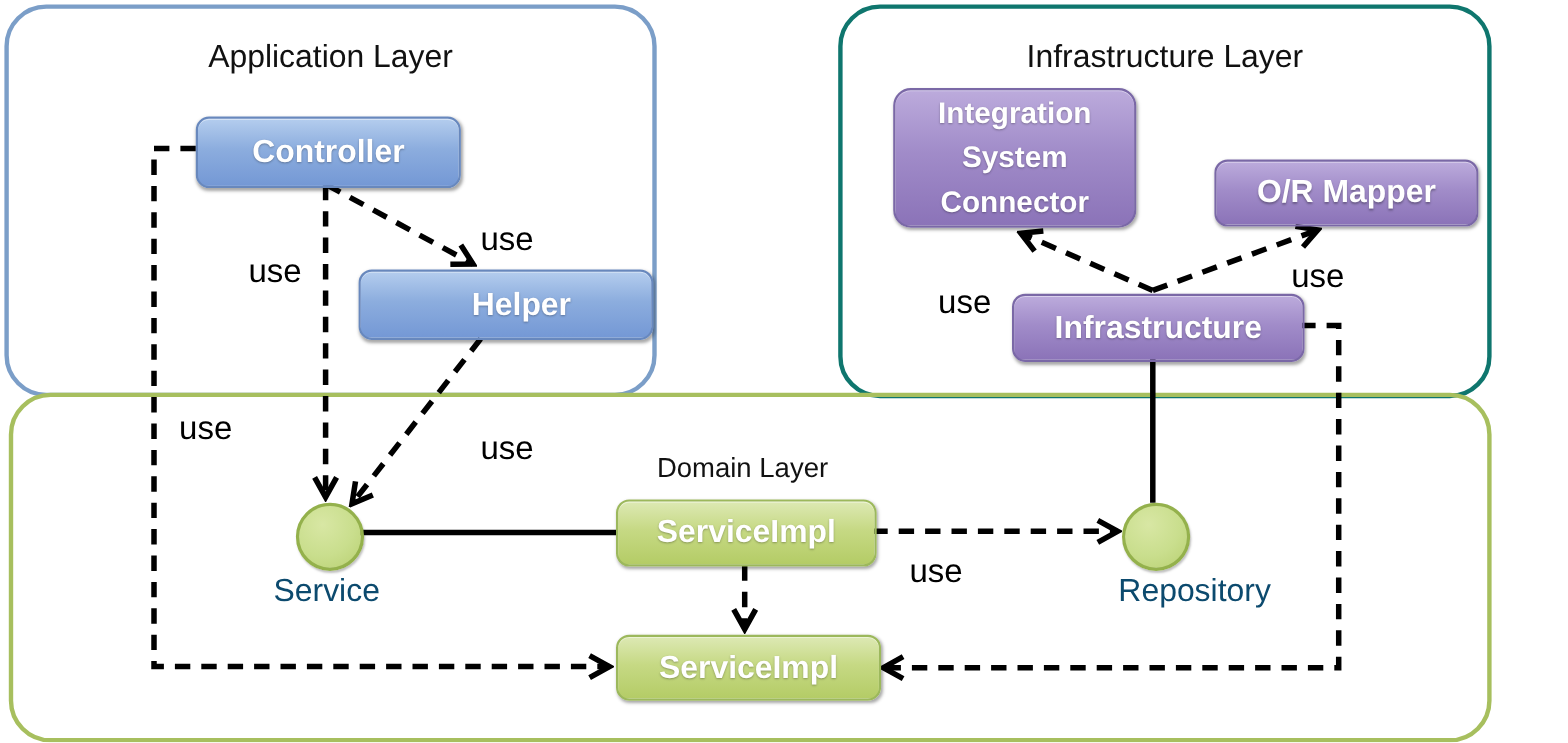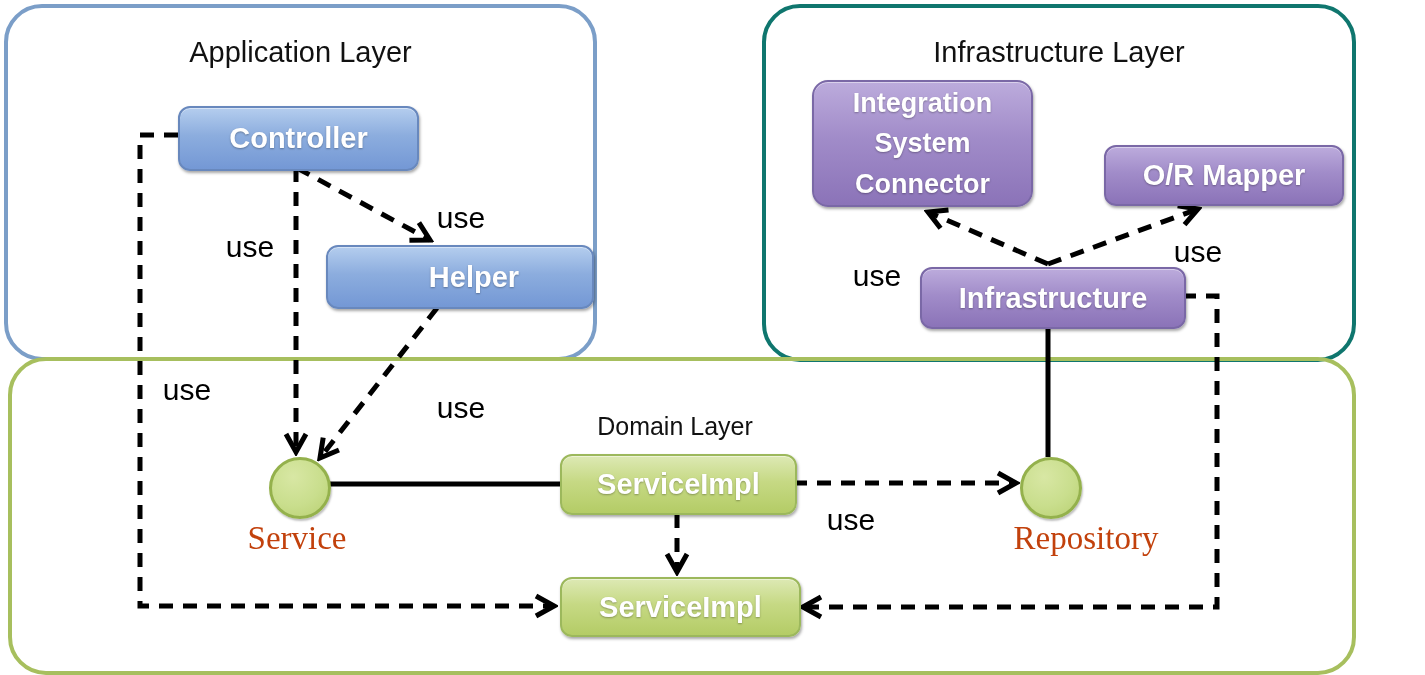--- a/index.html
+++ b/index.html
@@ -84,24 +84,23 @@
     border-radius: 50%;
     background: radial-gradient(circle at 38% 30%, #d8e7a4 0%, #c9de8d 55%, #b9d072 100%);
     border: 3px solid #94b14c;
     box-shadow: 1px 2px 2px rgba(0,0,0,0.25);
   }
   .iface.service    { left: 269px;  top: 457px; }
   .iface.repository { left: 1020px; top: 457px; }
   .iface-label {
     position: absolute;
     transform: translate(-50%, -50%);
-    font-size: 33px;
-    color: #c2410c;
+    font-size: 29px;
+    color: #0c4a6e;
     white-space: nowrap;
-    font-family: Liberation Serif, serif;
   }
   
   .edge-label {
     position: absolute;
     transform: translate(-50%, -50%);
     font-size: 30px;
     color: #000000;
     white-space: nowrap;
   }
   

